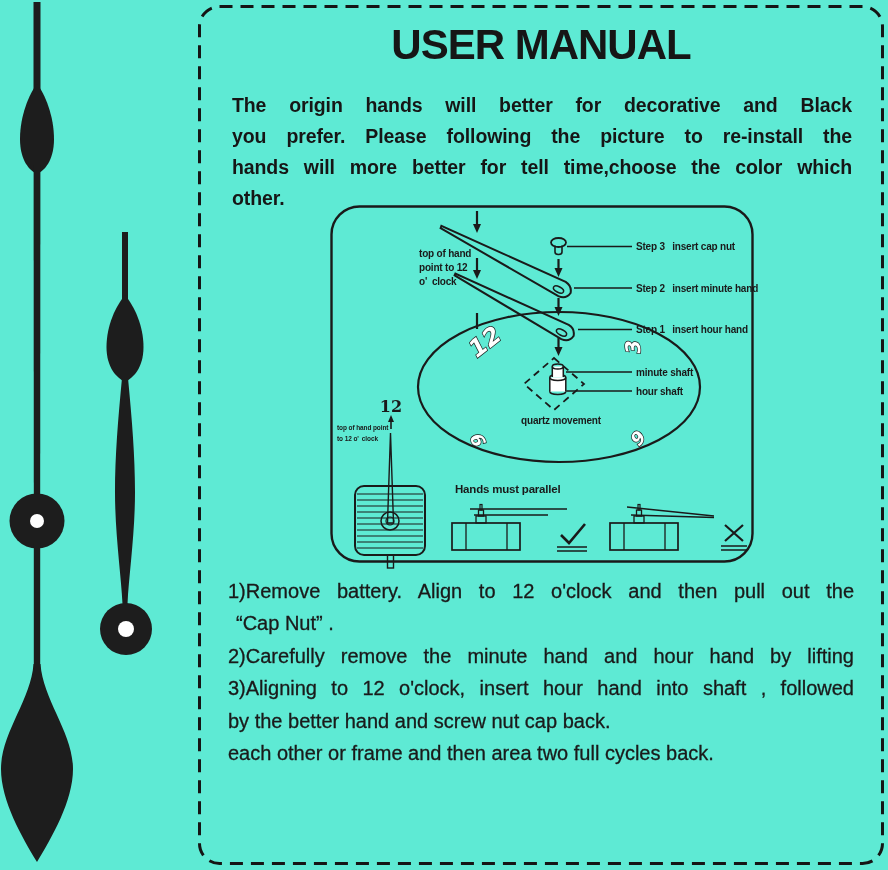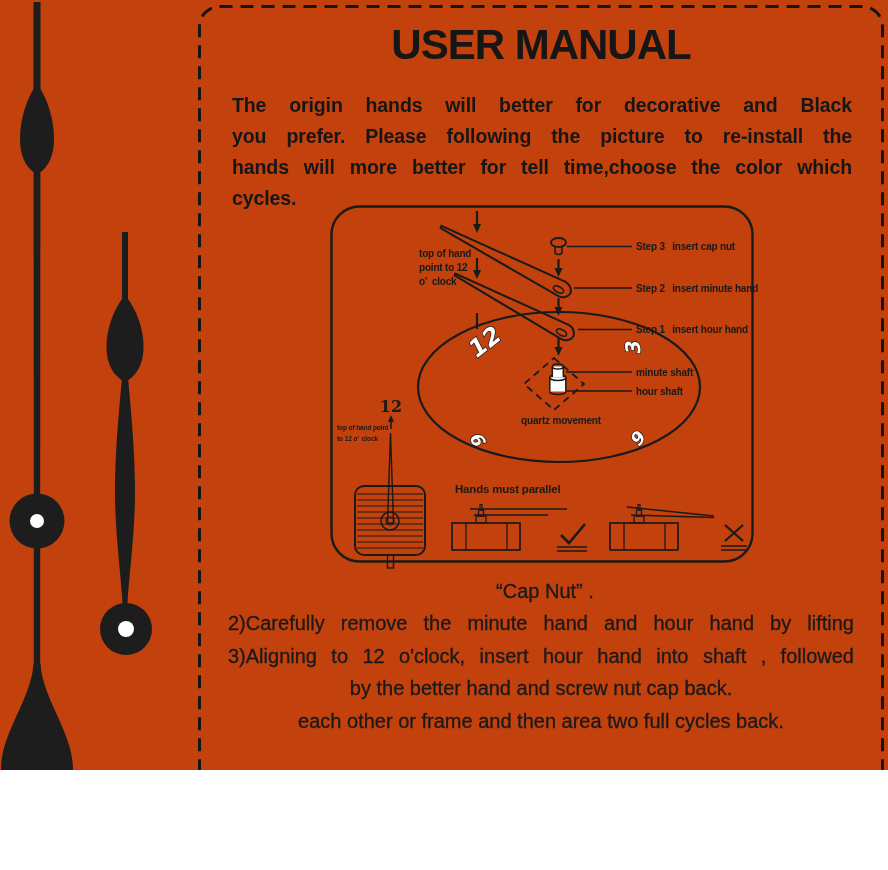--- a/index.html
+++ b/index.html
@@ -1,32 +1,32 @@
 <!DOCTYPE html>
 <html><head>
 <meta charset="utf-8">
 <style>
   html,body{margin:0;padding:0;background:#ffffff;}
-  #stage{position:relative;width:888px;height:770px;background:#c2410c;overflow:hidden;
+  #stage{position:relative;width:888px;height:870px;background:#5eead4;overflow:hidden;
          font-family:"Liberation Sans",sans-serif;color:#141414;}
   
   #hands{position:absolute;left:0;top:0;}
   
   #panel{position:absolute;left:198px;top:5px;width:686px;height:860px;}
   #panel-border{position:absolute;left:0;top:0;}
   .title{position:absolute;top:16px;left:0;width:100%;text-align:center;
          font-size:42px;font-weight:700;letter-spacing:-1px;color:#161616;}
   .intro{position:absolute;left:34px;right:32px;top:85px;}
   .intro-line{font-size:19.5px;font-weight:700;line-height:31px;letter-spacing:-0.1px;
               text-align:justify;color:#161616;}
   .intro-line.j{text-align-last:justify;}
   .figure{position:absolute;left:132px;top:200px;width:424px;height:358px;}
   .figure svg{overflow:visible;display:block;}
   .instructions{position:absolute;left:30px;right:30px;top:570px;}
-  .ins{font-size:20px;font-weight:400;line-height:32.4px;text-align:center;color:#1a1a1a;
+  .ins{font-size:20px;font-weight:400;line-height:32.4px;text-align:left;color:#1a1a1a;
        -webkit-text-stroke:0.3px #1a1a1a;}
   .ins.j{text-align:justify;text-align-last:justify;}
   .ins.cont{padding-left:8px;}
   
   .dlabel{font:700 10px "Liberation Sans",sans-serif;letter-spacing:-0.2px;fill:#1a1a1a;}
   .dparallel{font:700 11.5px "Liberation Sans",sans-serif;letter-spacing:-0.2px;fill:#1a1a1a;}
   .dtiny{font:700 6.5px "Liberation Sans",sans-serif;letter-spacing:-0.1px;fill:#1a1a1a;}
   .dserif{font:700 16px "DejaVu Serif",serif;fill:#1a1a1a;}
   .outline-num{font-family:"DejaVu Sans",sans-serif;font-weight:700;font-style:italic;
                fill:#ffffff;stroke:#1a1a1a;stroke-width:1.4px;paint-order:stroke;}
@@ -60,21 +60,21 @@
     <svg id="panel-border" width="686" height="860" viewBox="0 0 686 860">
       <rect x="1.5" y="1.5" width="683" height="857" rx="20" fill="none" stroke="#151515" stroke-width="3" stroke-dasharray="13 8"></rect>
     </svg>
 
     <div class="title">USER MANUAL</div>
 
     <div class="intro">
       <div class="intro-line j">The origin hands will better for decorative and Black</div>
       <div class="intro-line j">you prefer. Please following the picture to re-install the</div>
       <div class="intro-line j">hands will more better for tell time,choose the color which</div>
-      <div class="intro-line">cycles.</div>
+      <div class="intro-line">other.</div>
     </div>
 
     <div class="figure">
       <svg width="424" height="358" viewBox="0 0 424 358">
 
         <rect x="1.5" y="1.5" width="421" height="355" rx="28" class="ln" stroke-width="2.4"></rect>
 
         <ellipse cx="229" cy="182" rx="141" ry="75" class="ln" stroke-width="2.2"></ellipse>
 
         <g>
@@ -182,20 +182,21 @@
           <line x1="301" y1="310" x2="384" y2="312.5" class="ln" stroke-width="1.5"></line>
           <rect x="280" y="318" width="68" height="27" fill="#fff" class="ln" stroke-width="1.7"></rect>
           <path d="M294,318 V345 M335,318 V345" class="ln" stroke-width="1.3"></path>
           <path d="M395,320 L413,336 M413,320 L395,336" class="ln" stroke-width="2.2"></path>
           <path d="M391,341 H417 M391,345 H417" class="ln" stroke-width="1.5"></path>
         </g>
       </svg>
     </div>
 
     <div class="instructions">
+      <div class="ins j">1)Remove battery. Align to 12 o'clock and then pull out the</div>
       <div class="ins cont">“Cap Nut” .</div>
       <div class="ins j">2)Carefully remove the minute hand and hour hand by lifting</div>
       <div class="ins j">3)Aligning to 12 o'clock, insert hour hand into shaft , followed</div>
       <div class="ins">by the better hand and screw nut cap back.</div>
       <div class="ins">each other or frame and then area two full cycles back.</div>
     </div>
   </div>
 </div>
 
 </body></html>

